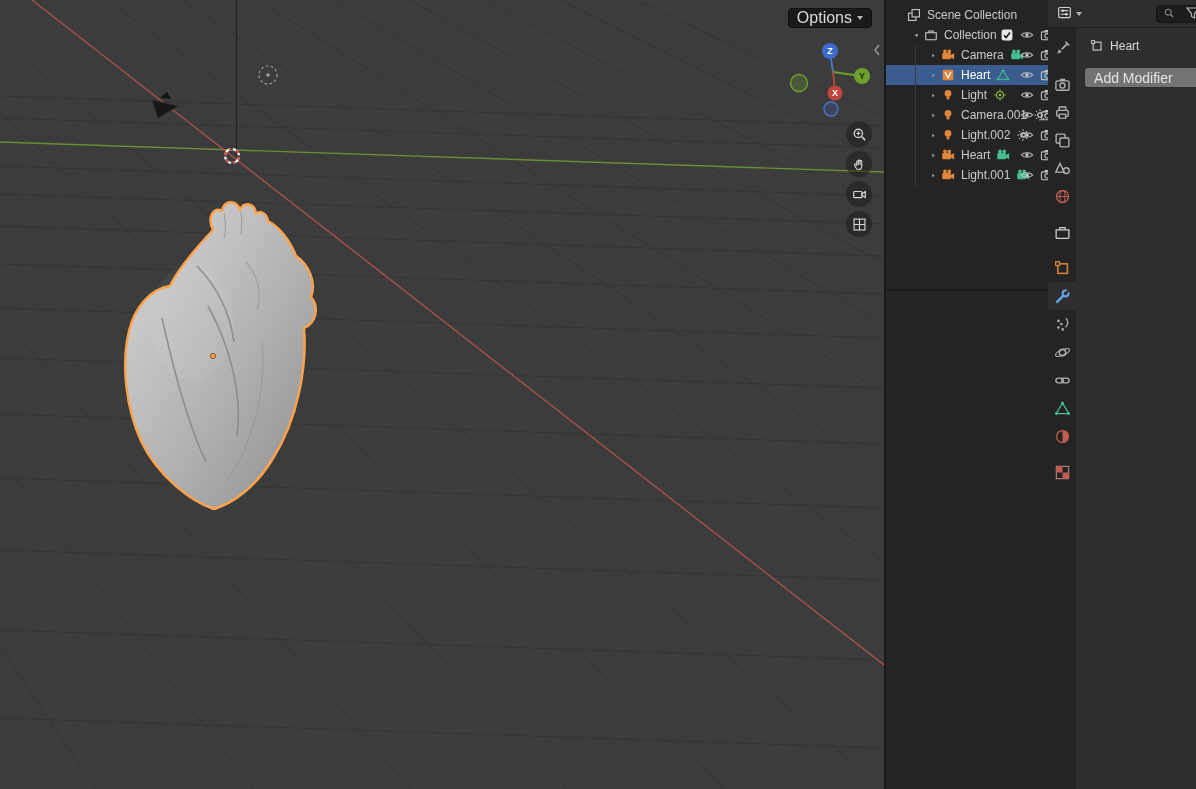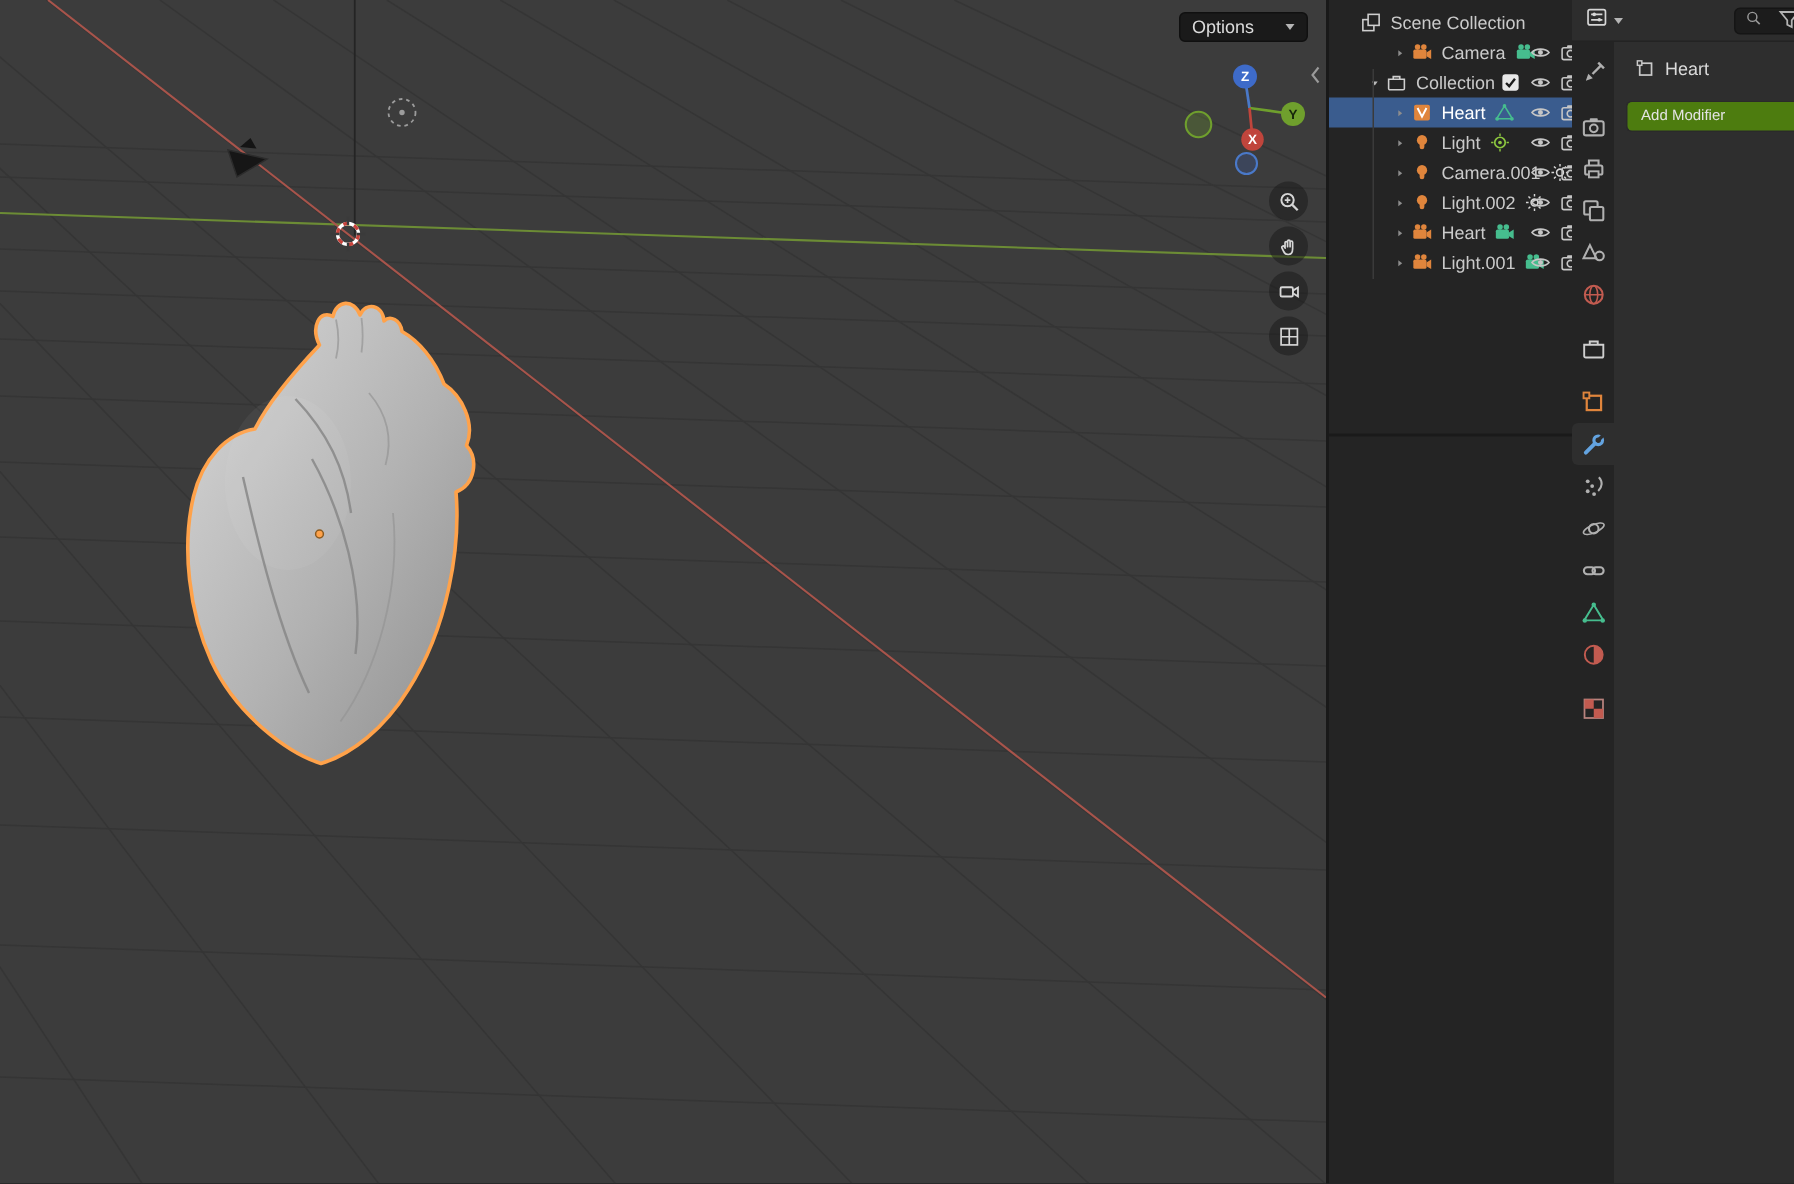--- a/index.html
+++ b/index.html
@@ -8,22 +8,22 @@
   .app{position:relative;width:1196px;height:789px;display:flex;}
 
   
   .viewport{position:relative;width:884px;height:789px;background:#3c3c3c;overflow:hidden;flex:none;}
   .vp-svg{position:absolute;left:0;top:0;width:884px;height:789px;}
   #grid-lines line{stroke:#353535;stroke-width:1;}
   .hline{stroke:#878787;stroke-width:1.6;fill:none;opacity:.85;}
   .hline2{stroke:#949494;stroke-width:1.2;fill:none;opacity:.7;}
 
   .options-btn{position:absolute;top:8px;right:12px;height:20px;background:rgba(24,24,24,.92);
-    border:1px solid #101010;border-radius:4px;display:flex;align-items:center;gap:21px;
-    padding:0 8px;font-size:12px;color:#dcdcdc;}
+    border:1px solid #101010;border-radius:4px;display:flex;align-items:center;gap:5px;
+    padding:0 8px;font-size:16px;color:#dcdcdc;}
   .tri-down{width:0;height:0;border-left:3.5px solid transparent;border-right:3.5px solid transparent;
     border-top:4px solid #b5b5b5;}
   .region-toggle{position:absolute;top:42px;right:1px;width:10px;height:16px;display:flex;align-items:center;}
   .region-toggle svg{width:8px;height:12px;}
 
   .gizmo{position:absolute;top:38px;right:0;width:105px;height:84px;}
   .gtxt{font-family:"Liberation Sans",sans-serif;font-weight:bold;font-size:9px;fill:#fff;text-anchor:middle;}
   .gtxt.dark{fill:#16260b;}
   .gl-z{stroke:#4a79c9;stroke-width:1.8;} .gl-y{stroke:#6f9f2d;stroke-width:1.8;} .gl-x{stroke:#c0453c;stroke-width:1.8;}
   .gball-neg-y{fill:rgba(111,159,45,.28);stroke:#6f9f2d;stroke-width:1.4;}
@@ -67,22 +67,22 @@
 
   .props-body{flex:1;display:flex;min-height:0;}
   .props-tabs{width:28px;background:#242424;padding-top:6px;display:flex;flex-direction:column;flex:none;}
   .ptab{height:28px;display:flex;align-items:center;justify-content:center;flex:none;}
   .ptab svg{width:17px;height:17px;}
   .ptab.active{background:#2e2e2e;border-radius:4px 0 0 4px;}
   .ptab.group-start{margin-top:8px;}
   .props-content{flex:1;background:#2e2e2e;min-width:0;}
   .breadcrumb{display:flex;align-items:center;gap:6px;padding:8px 0 0 14px;height:28px;font-size:12px;color:#dadada;}
   .bc-icon{display:flex;} .bc-icon svg{width:14px;height:14px;}
-  .add-modifier{margin:11px 0 0 8px;height:21px;background:#4d7c0f;border:1px solid #2a2a2a;border-right:none;
-    border-radius:4px 0 0 4px;display:flex;align-items:center;padding-left:9px;font-size:10px;color:#e4e4e4;}
+  .add-modifier{margin:11px 0 0 8px;height:21px;background:#737373;border:1px solid #2a2a2a;border-right:none;
+    border-radius:4px 0 0 4px;display:flex;align-items:center;padding-left:9px;font-size:14px;color:#e4e4e4;}
 </style>
 </head>
 <body>
 
 <div class="app">
 
   <div class="viewport">
     <svg class="vp-svg" viewBox="0 0 884 789">
       <defs>
         <linearGradient id="heartGrad" x1="0" y1="0" x2="1" y2="1">
@@ -230,20 +230,55 @@
           <div class="ol-row" style="padding-left: 6px;">
             <span class="disc"></span>
             <span class="ol-icon">
               <svg viewBox="0 0 16 16" fill="none">
                 <rect x="1.8" y="5.8" width="8.4" height="8.4" stroke="#cfcfcf" stroke-width="1.2"></rect>
                 <rect x="5.8" y="1.8" width="8.4" height="8.4" fill="#242424" stroke="#cfcfcf" stroke-width="1.2"></rect>
               </svg>
             </span>
             <span class="ol-label">Scene Collection</span>
           </div>
+          <div class="ol-row" style="padding-left: 23px;">
+            <span class="disc">
+              <svg viewBox="0 0 16 16" fill="none">
+                <path d="M3.5 5.5 h9 L8 11.5 Z" fill="#b9b9b9"></path>
+              </svg>
+            </span>
+            <span class="ol-icon">
+              <svg viewBox="0 0 16 16" fill="none">
+                <path d="M2 5.5 h12 v7 a1 1 0 0 1 -1 1 h-10 a1 1 0 0 1 -1 -1 Z" stroke="#cfcfcf" stroke-width="1.2"></path>
+                <path d="M5.5 5.5 v-2 h5 v2" stroke="#cfcfcf" stroke-width="1.2"></path>
+              </svg>
+            </span>
+            <span class="ol-label">Collection</span>
+            <span class="ol-right">
+              <span class="ol-icon">
+                <svg viewBox="0 0 16 16" fill="none">
+                  <rect x="1.8" y="1.8" width="12.4" height="12.4" rx="2.4" fill="#e8e8e8"></rect>
+                  <path d="M4.6 8.4 L7 10.8 L11.4 5.2" stroke="#1d1d1d" stroke-width="1.8"></path>
+                </svg>
+              </span>
+              <span class="ol-icon">
+                <svg viewBox="0 0 16 16" fill="none">
+                  <path d="M1.5 8 C4 4.6 12 4.6 14.5 8 C12 11.4 4 11.4 1.5 8 Z" stroke="#c6c6c6" stroke-width="1.2"></path>
+                  <circle cx="8" cy="8" r="1.9" fill="#c6c6c6"></circle>
+                </svg>
+              </span>
+              <span class="ol-icon">
+                <svg viewBox="0 0 16 16" fill="none">
+                  <rect x="1.6" y="4.4" width="12.8" height="9" rx="1.4" stroke="#c6c6c6" stroke-width="1.2"></rect>
+                  <circle cx="8" cy="8.9" r="2.5" stroke="#c6c6c6" stroke-width="1.2"></circle>
+                  <rect x="5.4" y="2.4" width="5.2" height="2" rx="0.6" fill="#c6c6c6"></rect>
+                </svg>
+              </span>
+            </span>
+          </div>
           <div class="ol-row" style="padding-left: 40px;">
             <span class="disc">
               <svg viewBox="0 0 16 16" fill="none">
                 <path d="M5 3.5 L11 8 L5 12.5 Z" fill="#8d8d8d"></path>
               </svg>
             </span>
             <span class="ol-icon">
               <svg viewBox="0 0 16 16" fill="none">
                 <circle cx="4.6" cy="3.9" r="2.1" fill="#e0853c"></circle>
                 <circle cx="9.4" cy="3.9" r="2.1" fill="#e0853c"></circle>
@@ -254,55 +289,20 @@
             <span class="ol-label">Camera</span>
             <span class="ol-icon ol-data-icon">
               <svg viewBox="0 0 16 16" fill="none">
                 <circle cx="4.6" cy="3.9" r="2.1" fill="#46bd8e"></circle>
                 <circle cx="9.4" cy="3.9" r="2.1" fill="#46bd8e"></circle>
                 <rect x="1.4" y="5.8" width="10" height="7" rx="1.2" fill="#46bd8e"></rect>
                 <path d="M11.4 8 L15 5.8 V13 L11.4 10.8 Z" fill="#46bd8e"></path>
               </svg>
             </span>
             <span class="ol-right">
-              <span class="ol-icon">
-                <svg viewBox="0 0 16 16" fill="none">
-                  <path d="M1.5 8 C4 4.6 12 4.6 14.5 8 C12 11.4 4 11.4 1.5 8 Z" stroke="#c6c6c6" stroke-width="1.2"></path>
-                  <circle cx="8" cy="8" r="1.9" fill="#c6c6c6"></circle>
-                </svg>
-              </span>
-              <span class="ol-icon">
-                <svg viewBox="0 0 16 16" fill="none">
-                  <rect x="1.6" y="4.4" width="12.8" height="9" rx="1.4" stroke="#c6c6c6" stroke-width="1.2"></rect>
-                  <circle cx="8" cy="8.9" r="2.5" stroke="#c6c6c6" stroke-width="1.2"></circle>
-                  <rect x="5.4" y="2.4" width="5.2" height="2" rx="0.6" fill="#c6c6c6"></rect>
-                </svg>
-              </span>
-            </span>
-          </div>
-          <div class="ol-row" style="padding-left: 23px;">
-            <span class="disc">
-              <svg viewBox="0 0 16 16" fill="none">
-                <path d="M3.5 5.5 h9 L8 11.5 Z" fill="#b9b9b9"></path>
-              </svg>
-            </span>
-            <span class="ol-icon">
-              <svg viewBox="0 0 16 16" fill="none">
-                <path d="M2 5.5 h12 v7 a1 1 0 0 1 -1 1 h-10 a1 1 0 0 1 -1 -1 Z" stroke="#cfcfcf" stroke-width="1.2"></path>
-                <path d="M5.5 5.5 v-2 h5 v2" stroke="#cfcfcf" stroke-width="1.2"></path>
-              </svg>
-            </span>
-            <span class="ol-label">Collection</span>
-            <span class="ol-right">
-              <span class="ol-icon">
-                <svg viewBox="0 0 16 16" fill="none">
-                  <rect x="1.8" y="1.8" width="12.4" height="12.4" rx="2.4" fill="#e8e8e8"></rect>
-                  <path d="M4.6 8.4 L7 10.8 L11.4 5.2" stroke="#1d1d1d" stroke-width="1.8"></path>
-                </svg>
-              </span>
               <span class="ol-icon">
                 <svg viewBox="0 0 16 16" fill="none">
                   <path d="M1.5 8 C4 4.6 12 4.6 14.5 8 C12 11.4 4 11.4 1.5 8 Z" stroke="#c6c6c6" stroke-width="1.2"></path>
                   <circle cx="8" cy="8" r="1.9" fill="#c6c6c6"></circle>
                 </svg>
               </span>
               <span class="ol-icon">
                 <svg viewBox="0 0 16 16" fill="none">
                   <rect x="1.6" y="4.4" width="12.8" height="9" rx="1.4" stroke="#c6c6c6" stroke-width="1.2"></rect>
                   <circle cx="8" cy="8.9" r="2.5" stroke="#c6c6c6" stroke-width="1.2"></circle>

